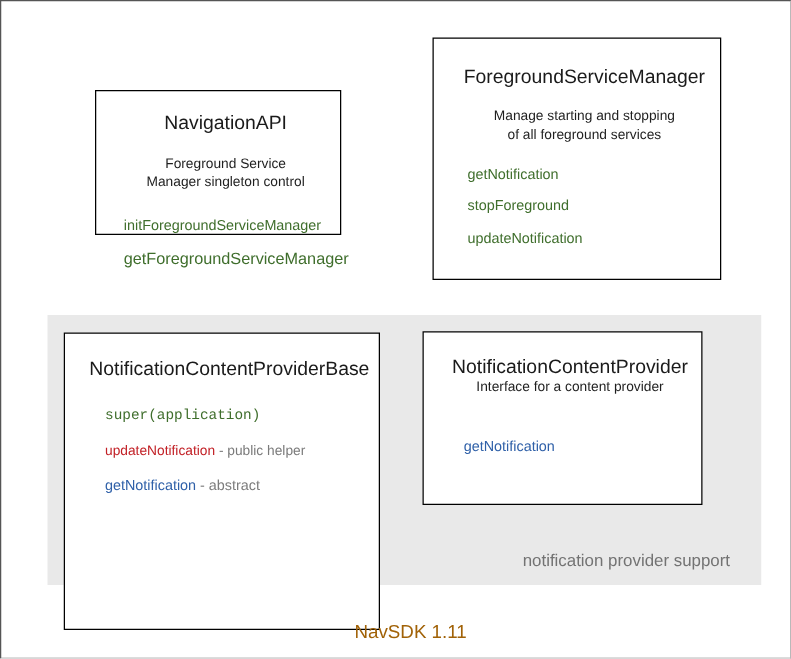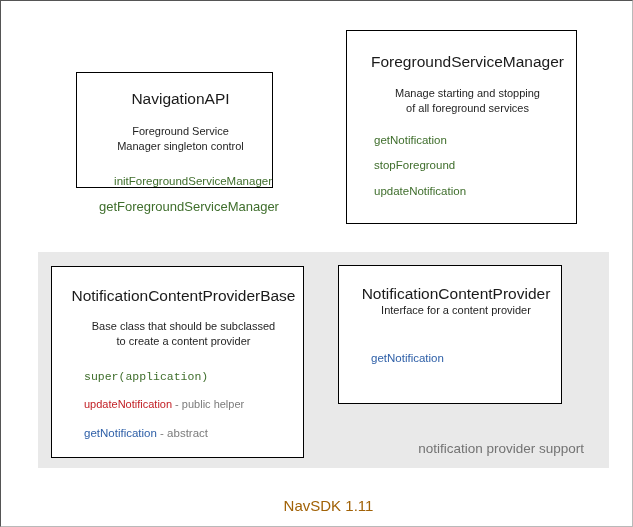--- a/index.html
+++ b/index.html
@@ -84,21 +84,21 @@
   <div class="abs group-panel" style="left:37px; top:251px; width:559px; height:216px;">
     <div class="abs group-caption" style="right:25px; bottom:12px;">notification provider support</div>
   </div>
 
   <div class="abs class-box" style="left:75px; top:71px; width:197px; height:116px;">
     <div class="class-title" style="font-size:15.5px; margin-top:17px;">NavigationAPI</div>
     <div class="class-desc" style="font-size:11px; margin-top:16px;">
       <div>Foreground Service</div>
       <div>Manager singleton control</div>
     </div>
-    <div class="member-list" style="margin-top:21px; padding-left:10px;text-align:right;">
+    <div class="member-list" style="margin-top:21px; padding-left:10px;">
       <div class="member" style="font-size:11.5px; margin-bottom:11px;">
         <span class="m-name c-green">initForegroundServiceManager</span><span class="m-note"></span>
       </div>
       <div class="member" style="font-size:13px;">
         <span class="m-name c-green">getForegroundServiceManager</span><span class="m-note"></span>
       </div>
     </div>
   </div>
 
   <div class="abs class-box" style="left:345px; top:29px; width:231px; height:194px;">
@@ -113,26 +113,22 @@
       </div>
       <div class="member" style="font-size:11.5px; margin-bottom:12px;">
         <span class="m-name c-green">stopForeground</span><span class="m-note"></span>
       </div>
       <div class="member" style="font-size:11.5px;">
         <span class="m-name c-green">updateNotification</span><span class="m-note"></span>
       </div>
     </div>
   </div>
 
-  <div class="abs class-box" style="left:50px; top:265px; width:253px; height:192px;">
+  <div class="abs class-box" style="left:50px; top:265px; width:253px; height:238px;">
     <div class="class-title" style="font-size:15.5px; margin-top:20px;">NotificationContentProviderBase</div>
-    <div class="class-desc" style="font-size:11px; margin-top:14px;">
-      <div>Base class that should be subclassed</div>
-      <div>to create a content provider</div>
-    </div>
     <div class="member-list" style="margin-top:21px; padding-left:20px;">
       <div class="member" style="font-size:11.5px; margin-bottom:15px;font-family:Liberation Mono, monospace;">
         <span class="m-name c-green">super(application)</span><span class="m-note"></span>
       </div>
       <div class="member" style="font-size:11px; margin-bottom:15px;">
         <span class="m-name c-red">updateNotification</span><span class="m-note"> - public helper</span>
       </div>
       <div class="member" style="font-size:11.5px;">
         <span class="m-name c-blue">getNotification</span><span class="m-note"> - abstract</span>
       </div>

